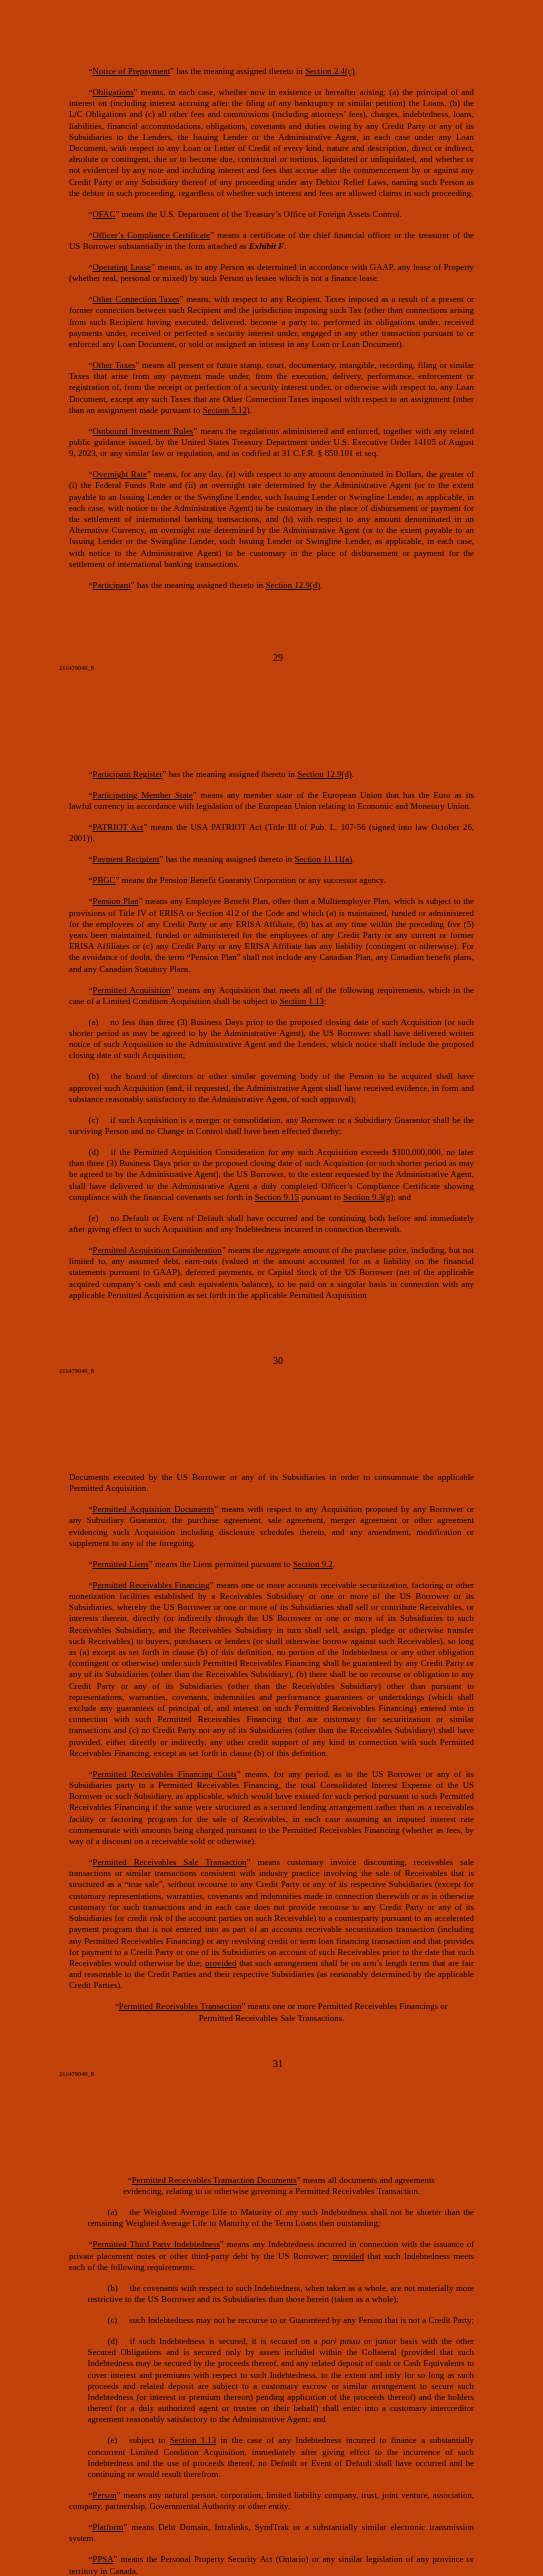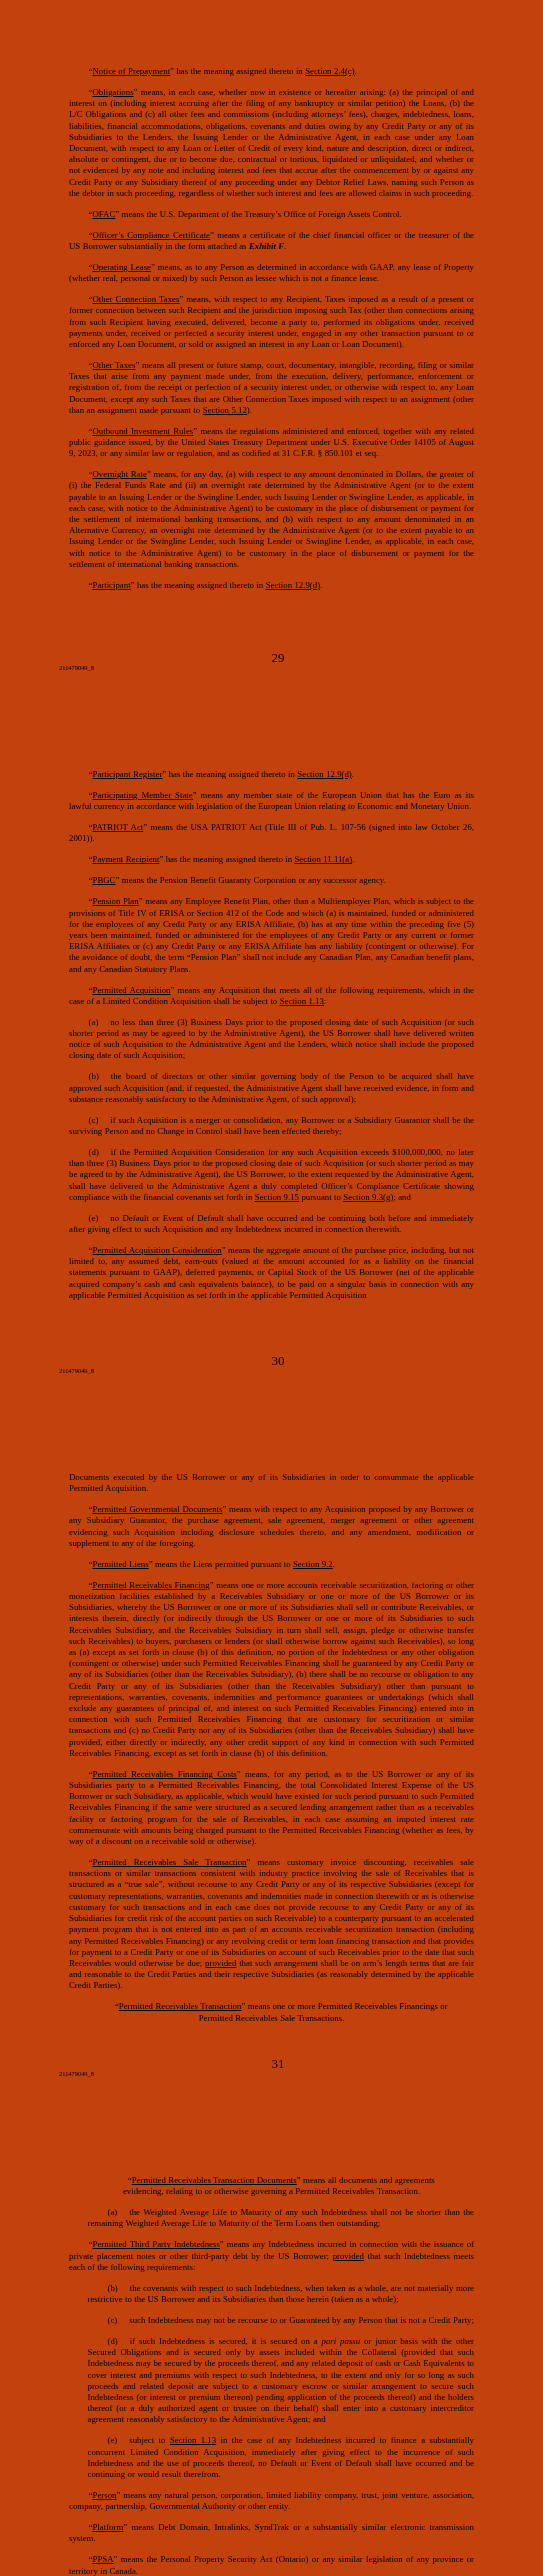--- a/index.html
+++ b/index.html
@@ -38,21 +38,21 @@
   .u  { text-decoration: underline; }
   .i  { font-style: italic; }
   .bi { font-style: italic; font-weight: bold; }
   .tab { display: inline-block; width: 12px; }
   .page-num {
     position: absolute;
     bottom: 40px;
     left: 12px;
     right: 0;
     text-align: center;
-    font-size: 13px;
+    font-size: 10px;
     line-height: 10.3px;
   }
   .doc-id {
     position: absolute;
     bottom: 31px;
     left: 59px;
     font-size: 6.4px;
     line-height: 7.7px;
   }
 </style>
@@ -86,21 +86,21 @@
       <p class="para item">(b)<span class="tab"></span>the board of directors or other similar governing body of the Person to be acquired shall have approved such Acquisition (and, if requested, the Administrative Agent shall have received evidence, in form and substance reasonably satisfactory to the Administrative Agent, of such approval);</p>
       <p class="para item">(c)<span class="tab"></span>if such Acquisition is a merger or consolidation, any Borrower or a Subsidiary Guarantor shall be the surviving Person and no Change in Control shall have been effected thereby;</p>
       <p class="para item">(d)<span class="tab"></span>if the Permitted Acquisition Consideration for any such Acquisition exceeds $100,000,000, no later than three (3) Business Days prior to the proposed closing date of such Acquisition (or such shorter period as may be agreed to by the Administrative Agent), the US Borrower, to the extent requested by the Administrative Agent, shall have delivered to the Administrative Agent a duly completed Officer’s Compliance Certificate showing compliance with the financial covenants set forth in <span class="u">Section 9.15</span> pursuant to <span class="u">Section 9.3(g)</span>; and</p>
       <p class="para item">(e)<span class="tab"></span>no Default or Event of Default shall have occurred and be continuing both before and immediately after giving effect to such Acquisition and any Indebtedness incurred in connection therewith.</p>
       <p class="para indent">“<span class="u">Permitted Acquisition Consideration</span>” means the aggregate amount of the purchase price, including, but not limited to, any assumed debt, earn-outs (valued at the amount accounted for as a liability on the financial statements pursuant to GAAP), deferred payments, or Capital Stock of the US Borrower (net of the applicable acquired company’s cash and cash equivalents balance), to be paid on a singular basis in connection with any applicable Permitted Acquisition as set forth in the applicable Permitted Acquisition</p>
       <div class="page-num">30</div>
       <div class="doc-id">211479049_8</div>
     </div>
     <div class="page">
       <p class="para noindent">Documents executed by the US Borrower or any of its Subsidiaries in order to consummate the applicable Permitted Acquisition.</p>
-      <p class="para indent">“<span class="u">Permitted Governmental Documents</span>” means with respect to any Acquisition proposed by any Borrower or any Subsidiary Guarantor, the purchase agreement, sale agreement, merger agreement or other agreement evidencing such Acquisition including disclosure schedules thereto, and any amendment, modification or supplement to any of the foregoing.</p>
+      <p class="para indent">“<span class="u">Permitted Acquisition Documents</span>” means with respect to any Acquisition proposed by any Borrower or any Subsidiary Guarantor, the purchase agreement, sale agreement, merger agreement or other agreement evidencing such Acquisition including disclosure schedules thereto, and any amendment, modification or supplement to any of the foregoing.</p>
       <p class="para indent">“<span class="u">Permitted Liens</span>” means the Liens permitted pursuant to <span class="u">Section 9.2</span>.</p>
       <p class="para indent">“<span class="u">Permitted Receivables Financing</span>” means one or more accounts receivable securitization, factoring or other monetization facilities established by a Receivables Subsidiary or one or more of the US Borrower or its Subsidiaries, whereby the US Borrower or one or more of its Subsidiaries shall sell or contribute Receivables, or interests therein, directly (or indirectly through the US Borrower or one or more of its Subsidiaries to such Receivables Subsidiary, and the Receivables Subsidiary in turn shall sell, assign, pledge or otherwise transfer such Receivables) to buyers, purchasers or lenders (or shall otherwise borrow against such Receivables), so long as (a) except as set forth in clause (b) of this definition, no portion of the Indebtedness or any other obligation (contingent or otherwise) under such Permitted Receivables Financing shall be guaranteed by any Credit Party or any of its Subsidiaries (other than the Receivables Subsidiary), (b) there shall be no recourse or obligation to any Credit Party or any of its Subsidiaries (other than the Receivables Subsidiary) other than pursuant to representations, warranties, covenants, indemnities and performance guarantees or undertakings (which shall exclude any guarantees of principal of, and interest on such Permitted Receivables Financing) entered into in connection with such Permitted Receivables Financing that are customary for securitization or similar transactions and (c) no Credit Party nor any of its Subsidiaries (other than the Receivables Subsidiary) shall have provided, either directly or indirectly, any other credit support of any kind in connection with such Permitted Receivables Financing, except as set forth in clause (b) of this definition.</p>
       <p class="para indent">“<span class="u">Permitted Receivables Financing Costs</span>” means, for any period, as to the US Borrower or any of its Subsidiaries party to a Permitted Receivables Financing, the total Consolidated Interest Expense of the US Borrower or such Subsidiary, as applicable, which would have existed for such period pursuant to such Permitted Receivables Financing if the same were structured as a secured lending arrangement rather than as a receivables facility or factoring program for the sale of Receivables, in each case assuming an imputed interest rate commensurate with amounts being charged pursuant to the Permitted Receivables Financing (whether as fees, by way of a discount on a receivable sold or otherwise).</p>
       <p class="para indent">“<span class="u">Permitted Receivables Sale Transaction</span>” means customary invoice discounting, receivables sale transactions or similar transactions consistent with industry practice involving the sale of Receivables that is structured as a “true sale”, without recourse to any Credit Party or any of its respective Subsidiaries (except for customary representations, warranties, covenants and indemnities made in connection therewith or as is otherwise customary for such transactions and in each case does not provide recourse to any Credit Party or any of its Subsidiaries for credit risk of the account parties on such Receivable) to a counterparty pursuant to an accelerated payment program that is not entered into as part of an accounts receivable securitization transaction (including any Permitted Receivables Financing) or any revolving credit or term loan financing transaction and that provides for payment to a Credit Party or one of its Subsidiaries on account of such Receivables prior to the date that such Receivables would otherwise be due; <span class="u">provided</span> that such arrangement shall be on arm’s length terms that are fair and reasonable to the Credit Parties and their respective Subsidiaries (as reasonably determined by the applicable Credit Parties).</p>
       <p class="para indent left">“<span class="u">Permitted Receivables Transaction</span>” means one or more Permitted Receivables Financings or<br>Permitted Receivables Sale Transactions.</p>
       <div class="page-num">31</div>
       <div class="doc-id">211479049_8</div>
     </div>
     <div class="page">
       <p class="para indent left">“<span class="u">Permitted Receivables Transaction Documents</span>” means all documents and agreements<br>evidencing, relating to or otherwise governing a Permitted Receivables Transaction.</p>

